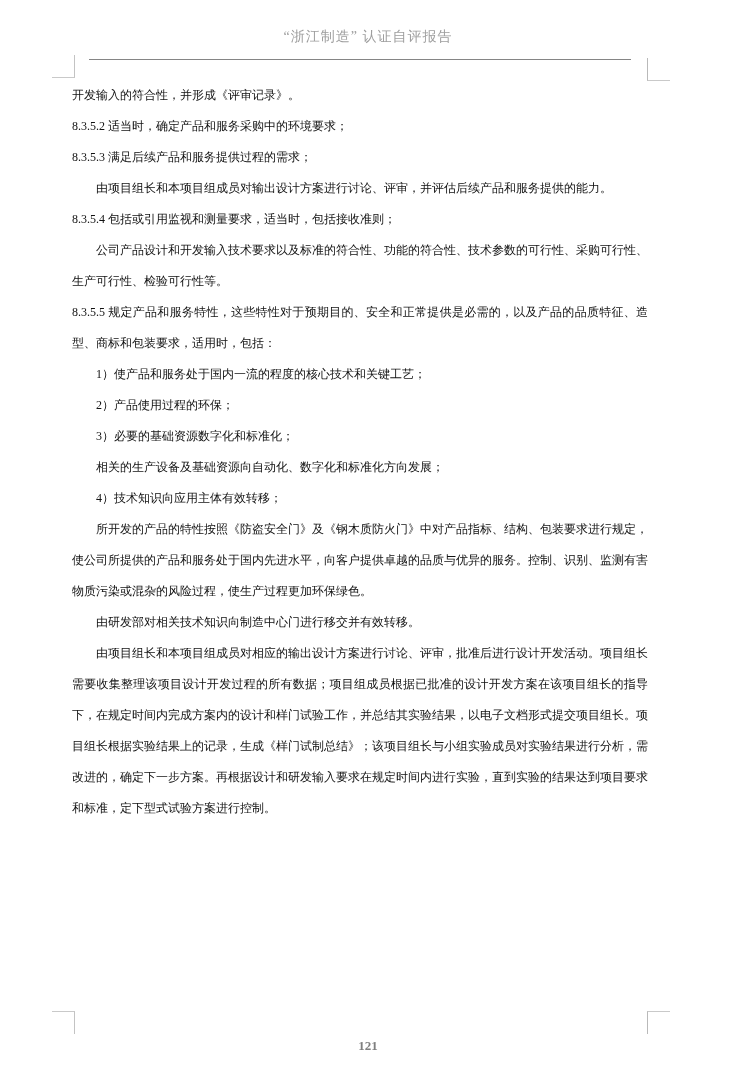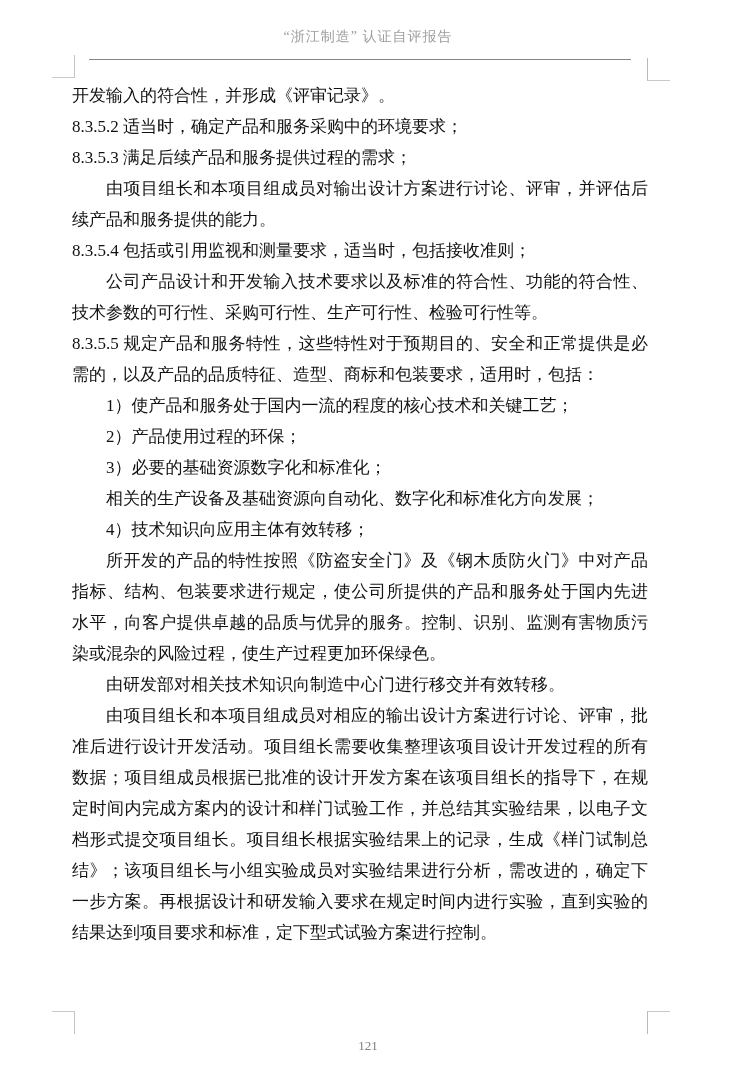--- a/index.html
+++ b/index.html
@@ -31,34 +31,35 @@
   
   .crop { position: absolute; width: 22px; height: 22px; }
   .crop.tl { left: 52px;  top: 55px;   border-right: 1px solid #c3c3c3; border-bottom: 1px solid #c9c9c9; }
   .crop.tr { left: 647px; top: 58px;   border-left: 1px solid #b9b9b9;  border-bottom: 1px solid #c9c9c9; }
   .crop.bl { left: 52px;  top: 1011px; border-right: 1px solid #c3c3c3; border-top: 1px solid #c9c9c9; }
   .crop.br { left: 647px; top: 1011px; border-left: 1px solid #b9b9b9;  border-top: 1px solid #c9c9c9; }
   
   .content {
     position: absolute;
     left: 72px; top: 80px; width: 576px;
-    font-size: 17px;
+    font-size: 12px;
     line-height: 31px;
     color: #111111;
     text-align: justify;
   }
   .content p { margin: 0; padding: 0; }
   .content p.indent { text-indent: 2em; }
   
   .page-number {
     position: absolute;
     top: 1038px; left: 0; width: 736px;
     text-align: center;
     font-size: 13px;
     color: #7f7f7f;
+    font-weight: bold;
   }
 </style>
 </head>
 <body>
 
 <div class="page">
 
   <div class="header-title">“浙江制造” 认证自评报告</div>
   <div class="header-rule"></div>
 

